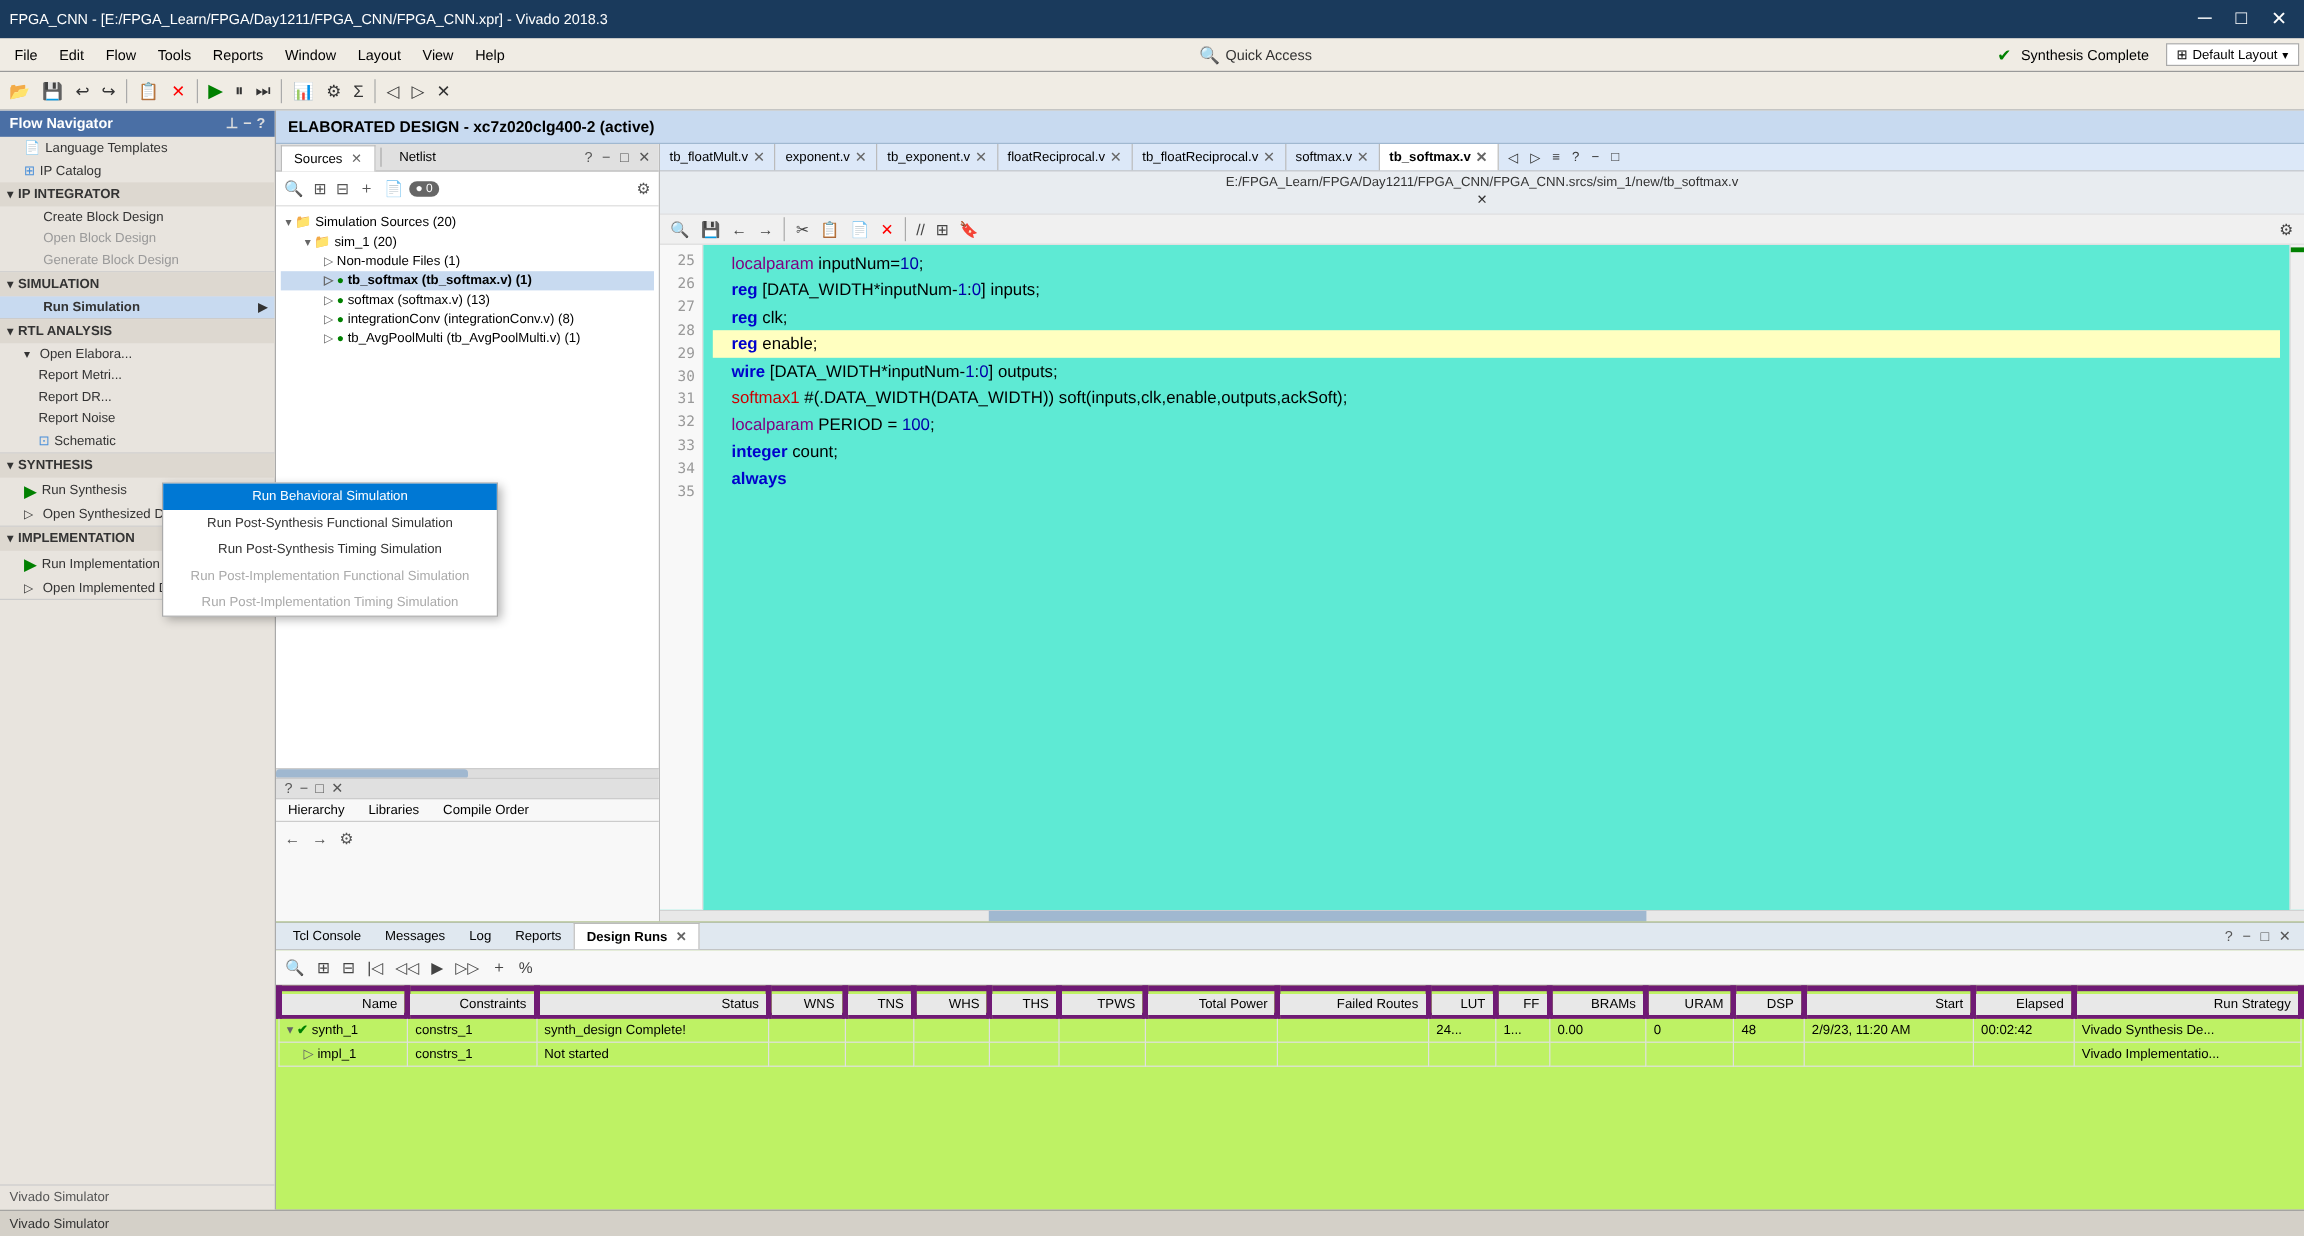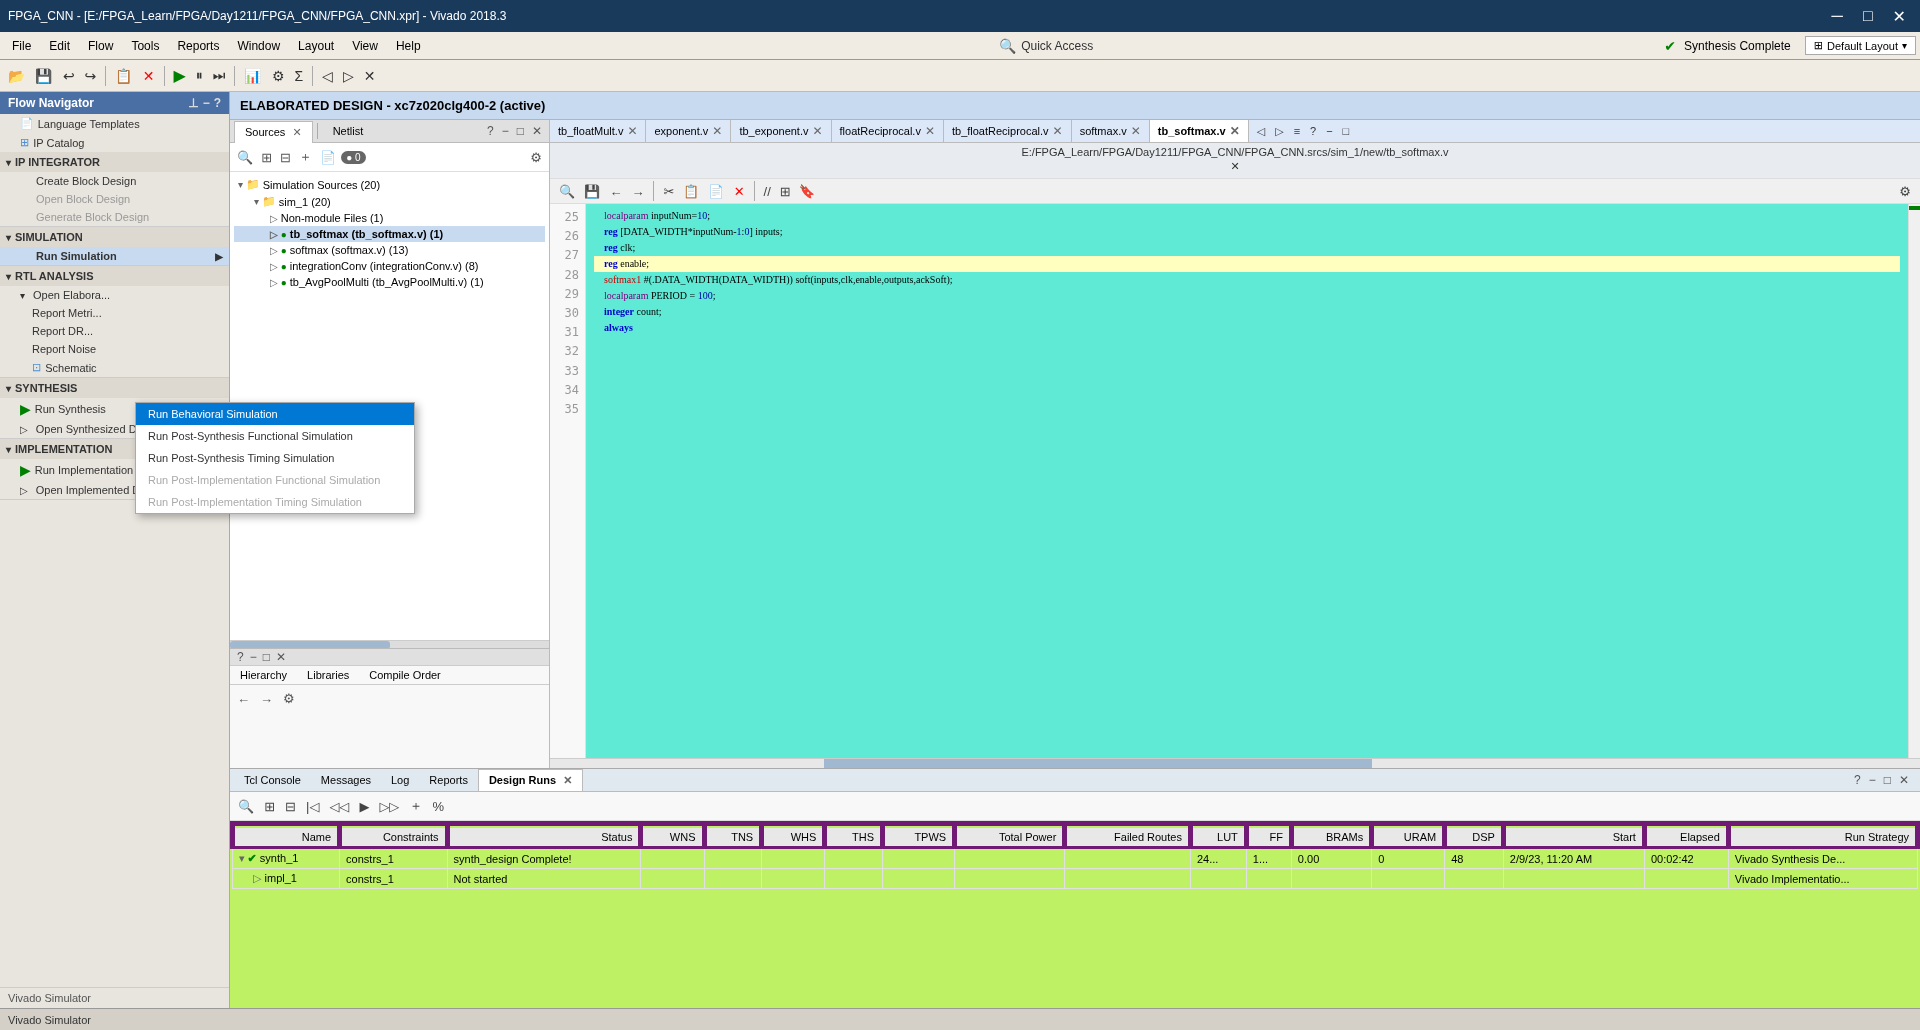--- a/index.html
+++ b/index.html
@@ -66,21 +66,21 @@
     #editor-tabs { display: flex; align-items: center; background: #dce8f8; border-bottom: 1px solid #bbb; overflow-x: hidden; flex-wrap: nowrap; }
     .editor-tab { padding: 4px 8px; font-size: 11px; cursor: pointer; border-right: 1px solid #bbb; white-space: nowrap; display: flex; align-items: center; gap: 4px; }
     .editor-tab.active { background: white; font-weight: bold; }
     .editor-tab-close { color: #666; font-size: 12px; cursor: pointer; }
     .editor-tab-nav { display: flex; gap: 2px; padding: 2px 4px; }
     #file-path { background: #e8ecf0; padding: 3px 8px; font-size: 11px; color: #333; border-bottom: 1px solid #ddd; display: flex; justify-content: space-between; align-items: center; flex-direction: column; }
     #editor-toolbar { background: #f0f0f0; padding: 2px 6px; border-bottom: 1px solid #ddd; display: flex; align-items: center; gap: 3px; }
     .ed-tb-btn { background: none; border: none; cursor: pointer; padding: 2px 3px; font-size: 13px; color: #444; }
     #code-content { flex: 1; overflow: auto; display: flex; background: #5eead4; }
     #line-numbers { background: #f8f8f8; border-right: 1px solid #e0e0e0; padding: 4px 6px; min-width: 36px; text-align: right; font-family: monospace; font-size: 12px; color: #999; line-height: 1.6; }
-    #code-lines { padding: 4px 8px; font-family: Liberation Serif, serif; font-size: 10px; line-height: 1.6; flex: 1; }
+    #code-lines { padding: 4px 8px; font-family: Liberation Sans, sans-serif; font-size: 14px; line-height: 1.6; flex: 1; }
     .code-line { white-space: pre; }
     .code-line.highlighted { background: #ffffc0; }
     .kw { color: #00c; font-weight: bold; }
     .kw2 { color: #800080; }
     .num { color: #00a; }
     .func { color: #c00; }
     #editor-scrollbar { height: 10px; background: #e8e8e8; border-top: 1px solid #ccc; }
     #editor-scrollbar-inner { width: 40%; height: 10px; background: #a0b8d0; margin-left: 20%; }
     #editor-right-indicator { width: 12px; background: #f0f0f0; border-left: 1px solid #ddd; }
     .indicator-mark { width: 12px; height: 4px; background: green; margin: 2px 0; }
@@ -94,21 +94,21 @@
     #runs-toolbar { display: flex; align-items: center; padding: 3px 4px; gap: 2px; border-bottom: 1px solid #ddd; background: #f8f8f8; }
     .runs-tb-btn { background: none; border: none; cursor: pointer; padding: 2px 4px; font-size: 13px; color: #444; }
     #runs-table { overflow: auto; flex: 1; }
     table { width: 100%; border-collapse: collapse; font-size: 11px; }
     thead th { background: #e8e8e8; border: 5px solid #701a75; padding: 3px 6px; text-align: right; font-weight: normal; white-space: nowrap; position: sticky; top: 4px; }
     tbody td { border: 1px solid #e0e0e0; padding: 3px 6px; white-space: nowrap; }
     .run-check { color: green; font-weight: bold; }
     .run-arrow { color: #666; }
 
     
-    #dropdown-menu { position: absolute; top: 402px; left: 135px; background: white; border: 1px solid #aaa; box-shadow: 3px 3px 8px rgba(0,0,0,0.3); z-index: 100; min-width: 280px; }
+    #dropdown-menu { position: absolute; top: 402px; left: 135px; background: white; border: 1px solid #aaa; box-shadow: 3px 3px 8px rgba(0,0,0,0.3); z-index: 100; min-width: 280px; text-align: center; }
     .dropdown-item { padding: 5px 12px; font-size: 11px; cursor: pointer; color: #333; }
     .dropdown-item.active-item { background: #0078d4; color: white; }
     .dropdown-item.disabled { color: #aaa; cursor: default; }
 
     
     #status-bar { height: 22px; background: #d4d0c8; border-top: 1px solid #999; display: flex; align-items: center; padding: 0 8px; font-size: 11px; color: #333; justify-content: space-between; }
 
     
     ::-webkit-scrollbar { width: 8px; height: 8px; }
     ::-webkit-scrollbar-track { background: #f0f0f0; }
@@ -446,20 +446,21 @@
             <div>32</div>
             <div>33</div>
             <div>34</div>
             <div>35</div>
           </div>
           <div id="code-lines">
             <div class="code-line">    <span class="kw2">localparam</span> inputNum=<span class="num">10</span>;</div>
             <div class="code-line">    <span class="kw">reg</span> [DATA_WIDTH*inputNum-<span class="num">1</span>:<span class="num">0</span>] inputs;</div>
             <div class="code-line">    <span class="kw">reg</span> clk;</div>
             <div class="code-line highlighted">    <span class="kw">reg</span> enable;</div>
+            <div class="code-line">    <span class="kw">wire</span> [DATA_WIDTH*inputNum-<span class="num">1</span>:<span class="num">0</span>] outputs;</div>
             <div class="code-line">    <span class="func">softmax1</span> #(.DATA_WIDTH(DATA_WIDTH)) soft(inputs,clk,enable,outputs,ackSoft);</div>
             <div class="code-line"></div>
             <div class="code-line">    <span class="kw2">localparam</span> PERIOD = <span class="num">100</span>;</div>
             <div class="code-line">    <span class="kw">integer</span> count;</div>
             <div class="code-line">    <span class="kw">always</span></div>
           </div>
           <div id="editor-right-indicator">
             <div class="indicator-mark"></div>
           </div>
         </div>

